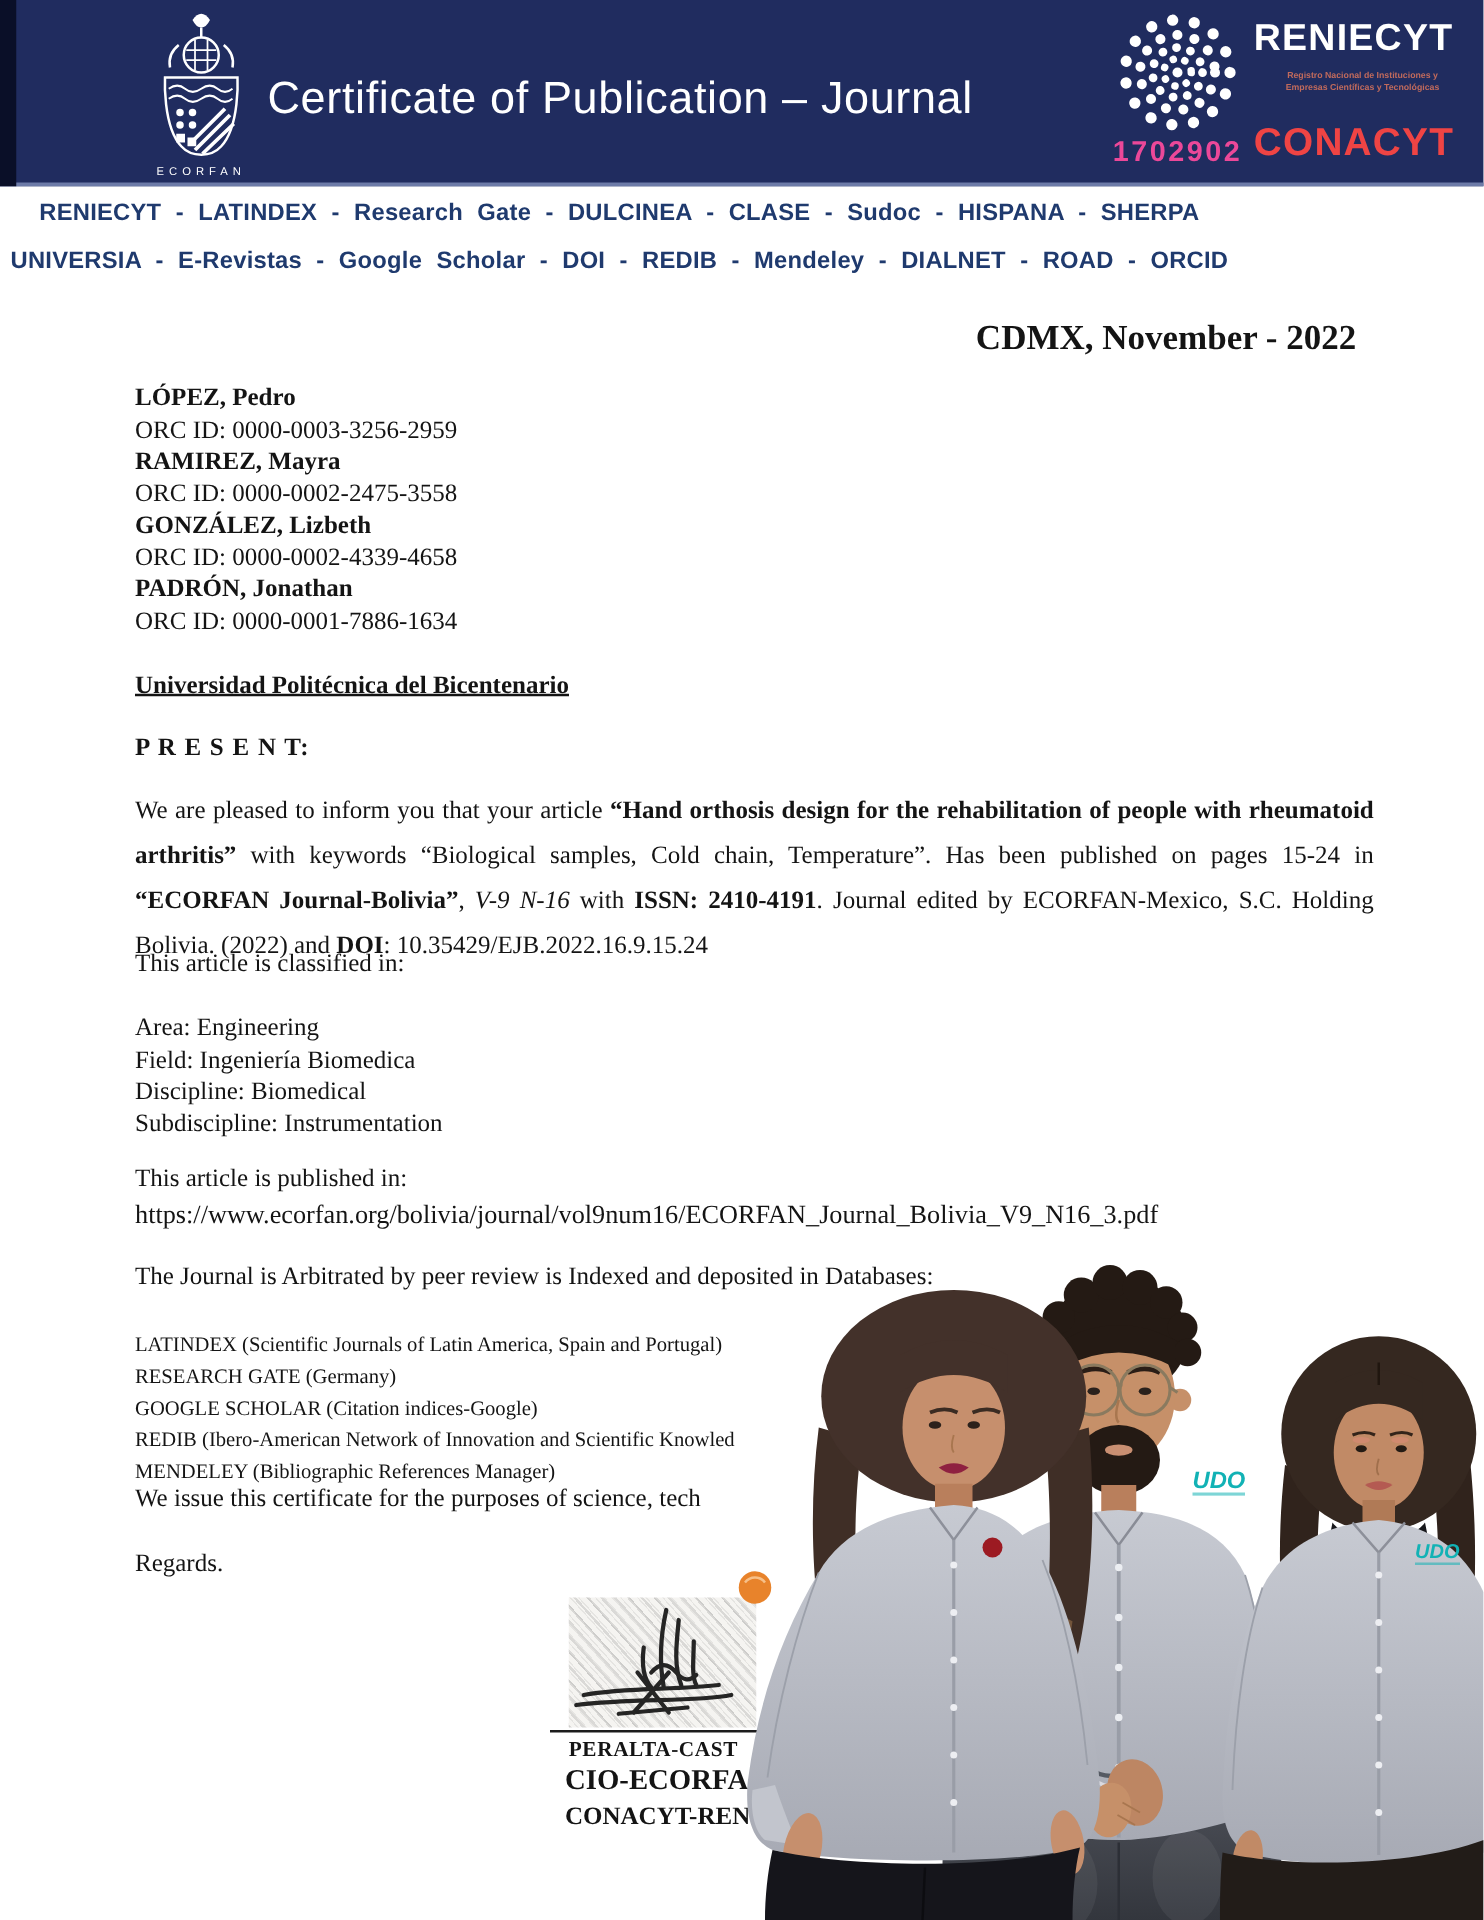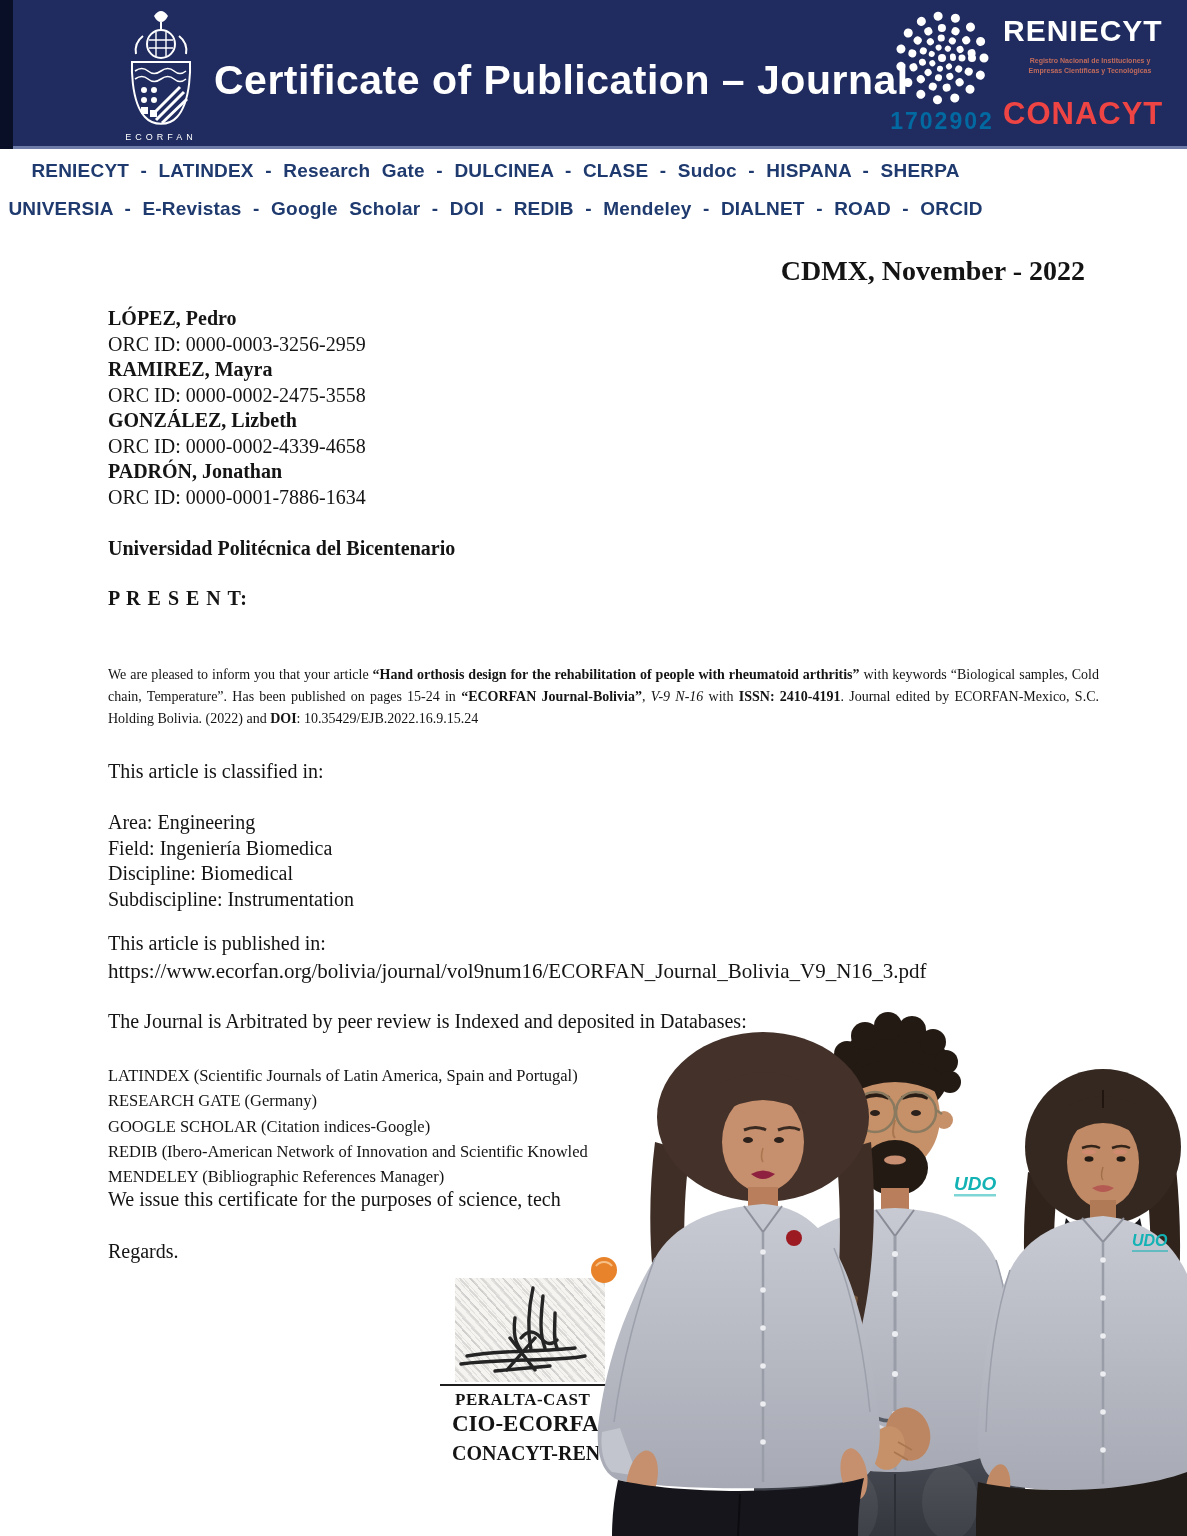--- a/index.html
+++ b/index.html
@@ -4,43 +4,43 @@
 <style>
   html,body{margin:0;padding:0;background:#fff;}
   .page{position:relative;width:1187px;height:1536px;background:#fff;overflow:hidden;
         font-family:"Liberation Serif",serif;color:#141414;}
   .abs{position:absolute;}
   .sans{font-family:"Liberation Sans",sans-serif;text-align:center;}
 
   
   .band{left:0;top:0;width:1187px;height:146px;background:#202c5f;border-bottom:3px solid #6d7ba8;}
   .band-leftedge{left:0;top:0;width:13px;height:149px;background:#0a0f28;}
-  .band-title{left:214px;top:57px;font-size:41px;color:#ffffff;letter-spacing:.5px;font-weight:700;white-space:nowrap;}
+  .band-title{left:214px;top:57px;font-size:36px;color:#ffffff;letter-spacing:.5px;font-weight:400;white-space:nowrap;}
   .crest{left:86px;top:4px;}
   .rblock{left:888px;top:4px;width:296px;height:140px;}
   .rdots{position:absolute;left:0;top:2px;}
-  .rnumber{position:absolute;left:-4px;top:104px;width:116px;text-align:center;color:#0369a1;
+  .rnumber{position:absolute;left:-4px;top:104px;width:116px;text-align:center;color:#ec4899;
            font-size:23px;letter-spacing:2px;font-weight:600;}
   .rname{position:absolute;left:115px;top:10px;color:#fff;font-size:30px;font-weight:700;letter-spacing:1px;}
   .rtag{position:absolute;left:117px;top:52px;width:170px;color:#c06a5c;font-size:7px;line-height:10px;font-weight:700;}
   .rorg{position:absolute;left:115px;top:92px;color:#ef4444;font-size:31px;font-weight:700;letter-spacing:1px;}
 
   
   .idx{left:0;top:0;width:991px;text-align:center;color:#1f3a6e;font-size:19px;
        font-weight:600;letter-spacing:.2px;word-spacing:6px;white-space:nowrap;}
   .idx1{top:160px;}
   .idx2{top:198px;}
 
   
   .dateline{right:102px;top:255px;font-size:28px;font-weight:700;}
   .authors{left:108px;top:306px;font-size:20px;line-height:25.5px;}
   .aname{font-weight:700;}
-  .inst{left:108px;top:537px;font-size:20px;font-weight:700;}
+  .inst{left:108px;top:537px;font-size:20px;font-weight:700;text-decoration:underline;}
   .present{left:108px;top:587px;font-size:20px;font-weight:700;letter-spacing:1px;}
-  .mainp{left:108px;top:664px;width:991px;font-size:14px;line-height:22px;text-align:justify;}
+  .mainp{left:108px;top:630px;width:991px;font-size:20px;line-height:36px;text-align:justify;}
   .bd{font-weight:700;}
   .it{font-style:italic;}
   .classhead{left:108px;top:760px;font-size:20px;}
   .classlist{left:108px;top:810px;font-size:20px;line-height:25.5px;}
   .pubhead{left:108px;top:932px;font-size:20px;}
   .puburl{left:108px;top:959px;font-size:21px;}
   .dbhead{left:108px;top:1010px;font-size:20px;}
   .dblist{left:108px;top:1063px;font-size:16.5px;line-height:25.3px;white-space:nowrap;}
   .issueline{left:108px;top:1188px;font-size:20px;white-space:nowrap;}
   .regards{left:108px;top:1240px;font-size:20px;}

